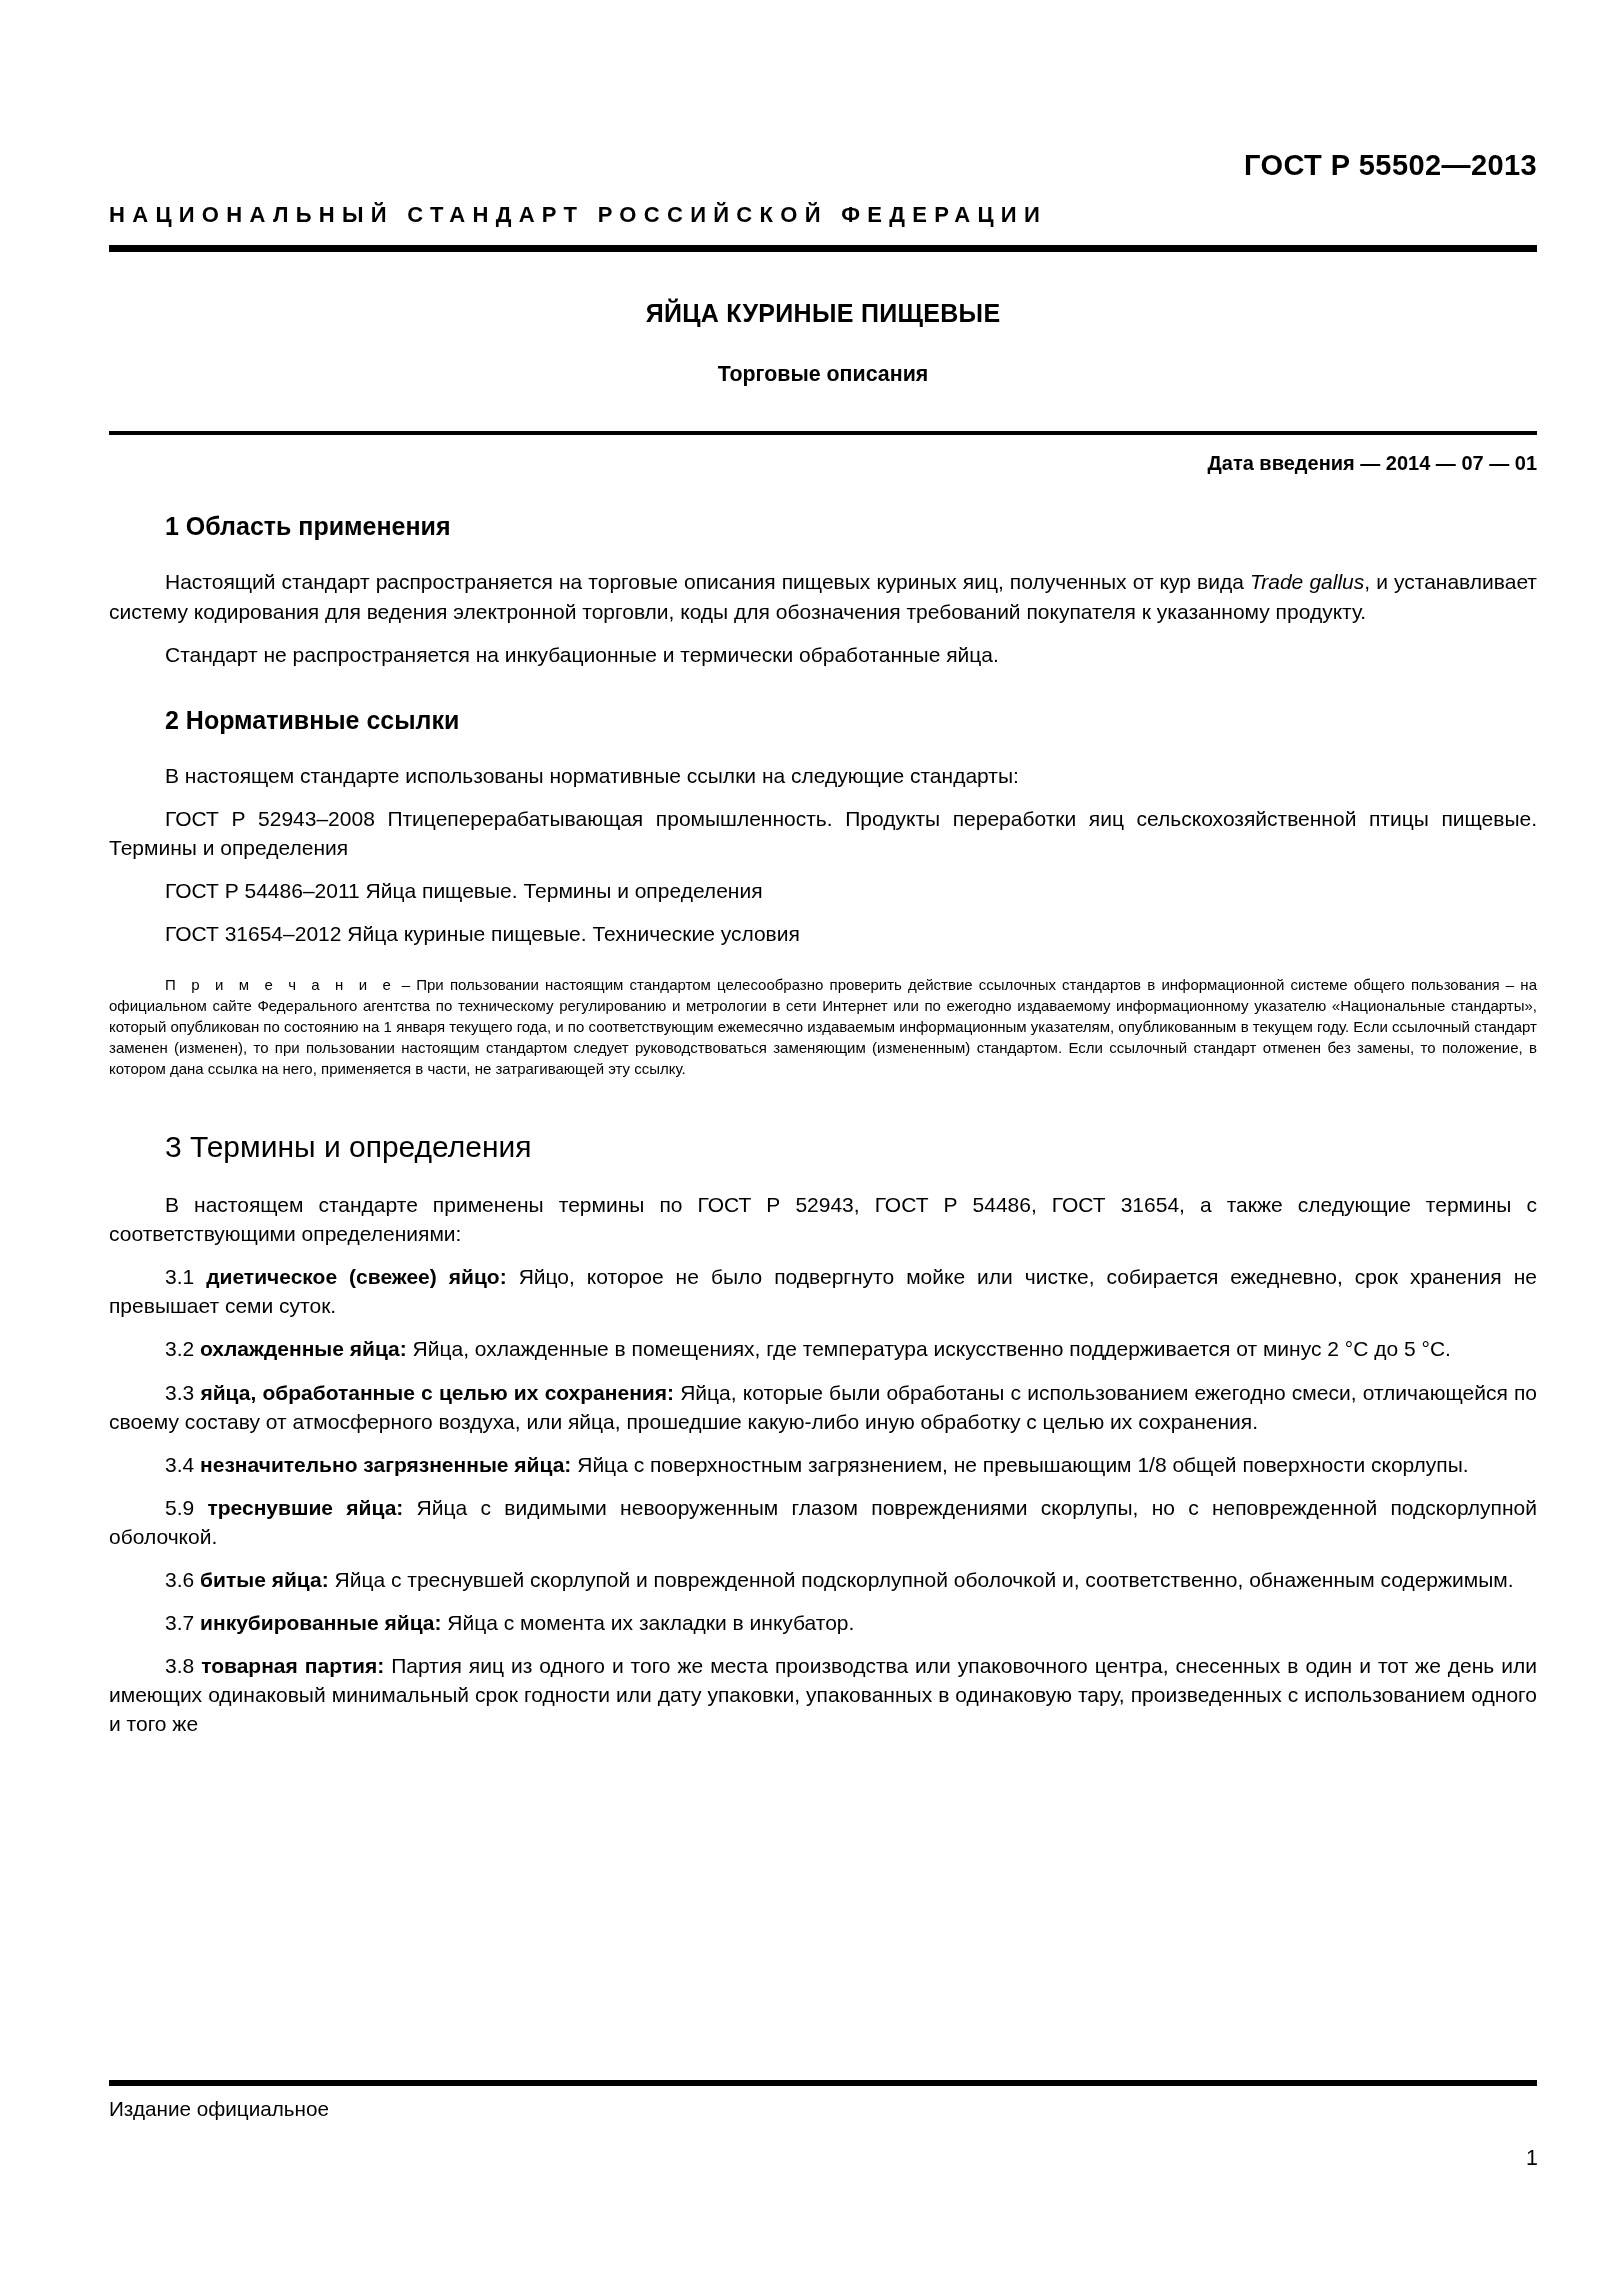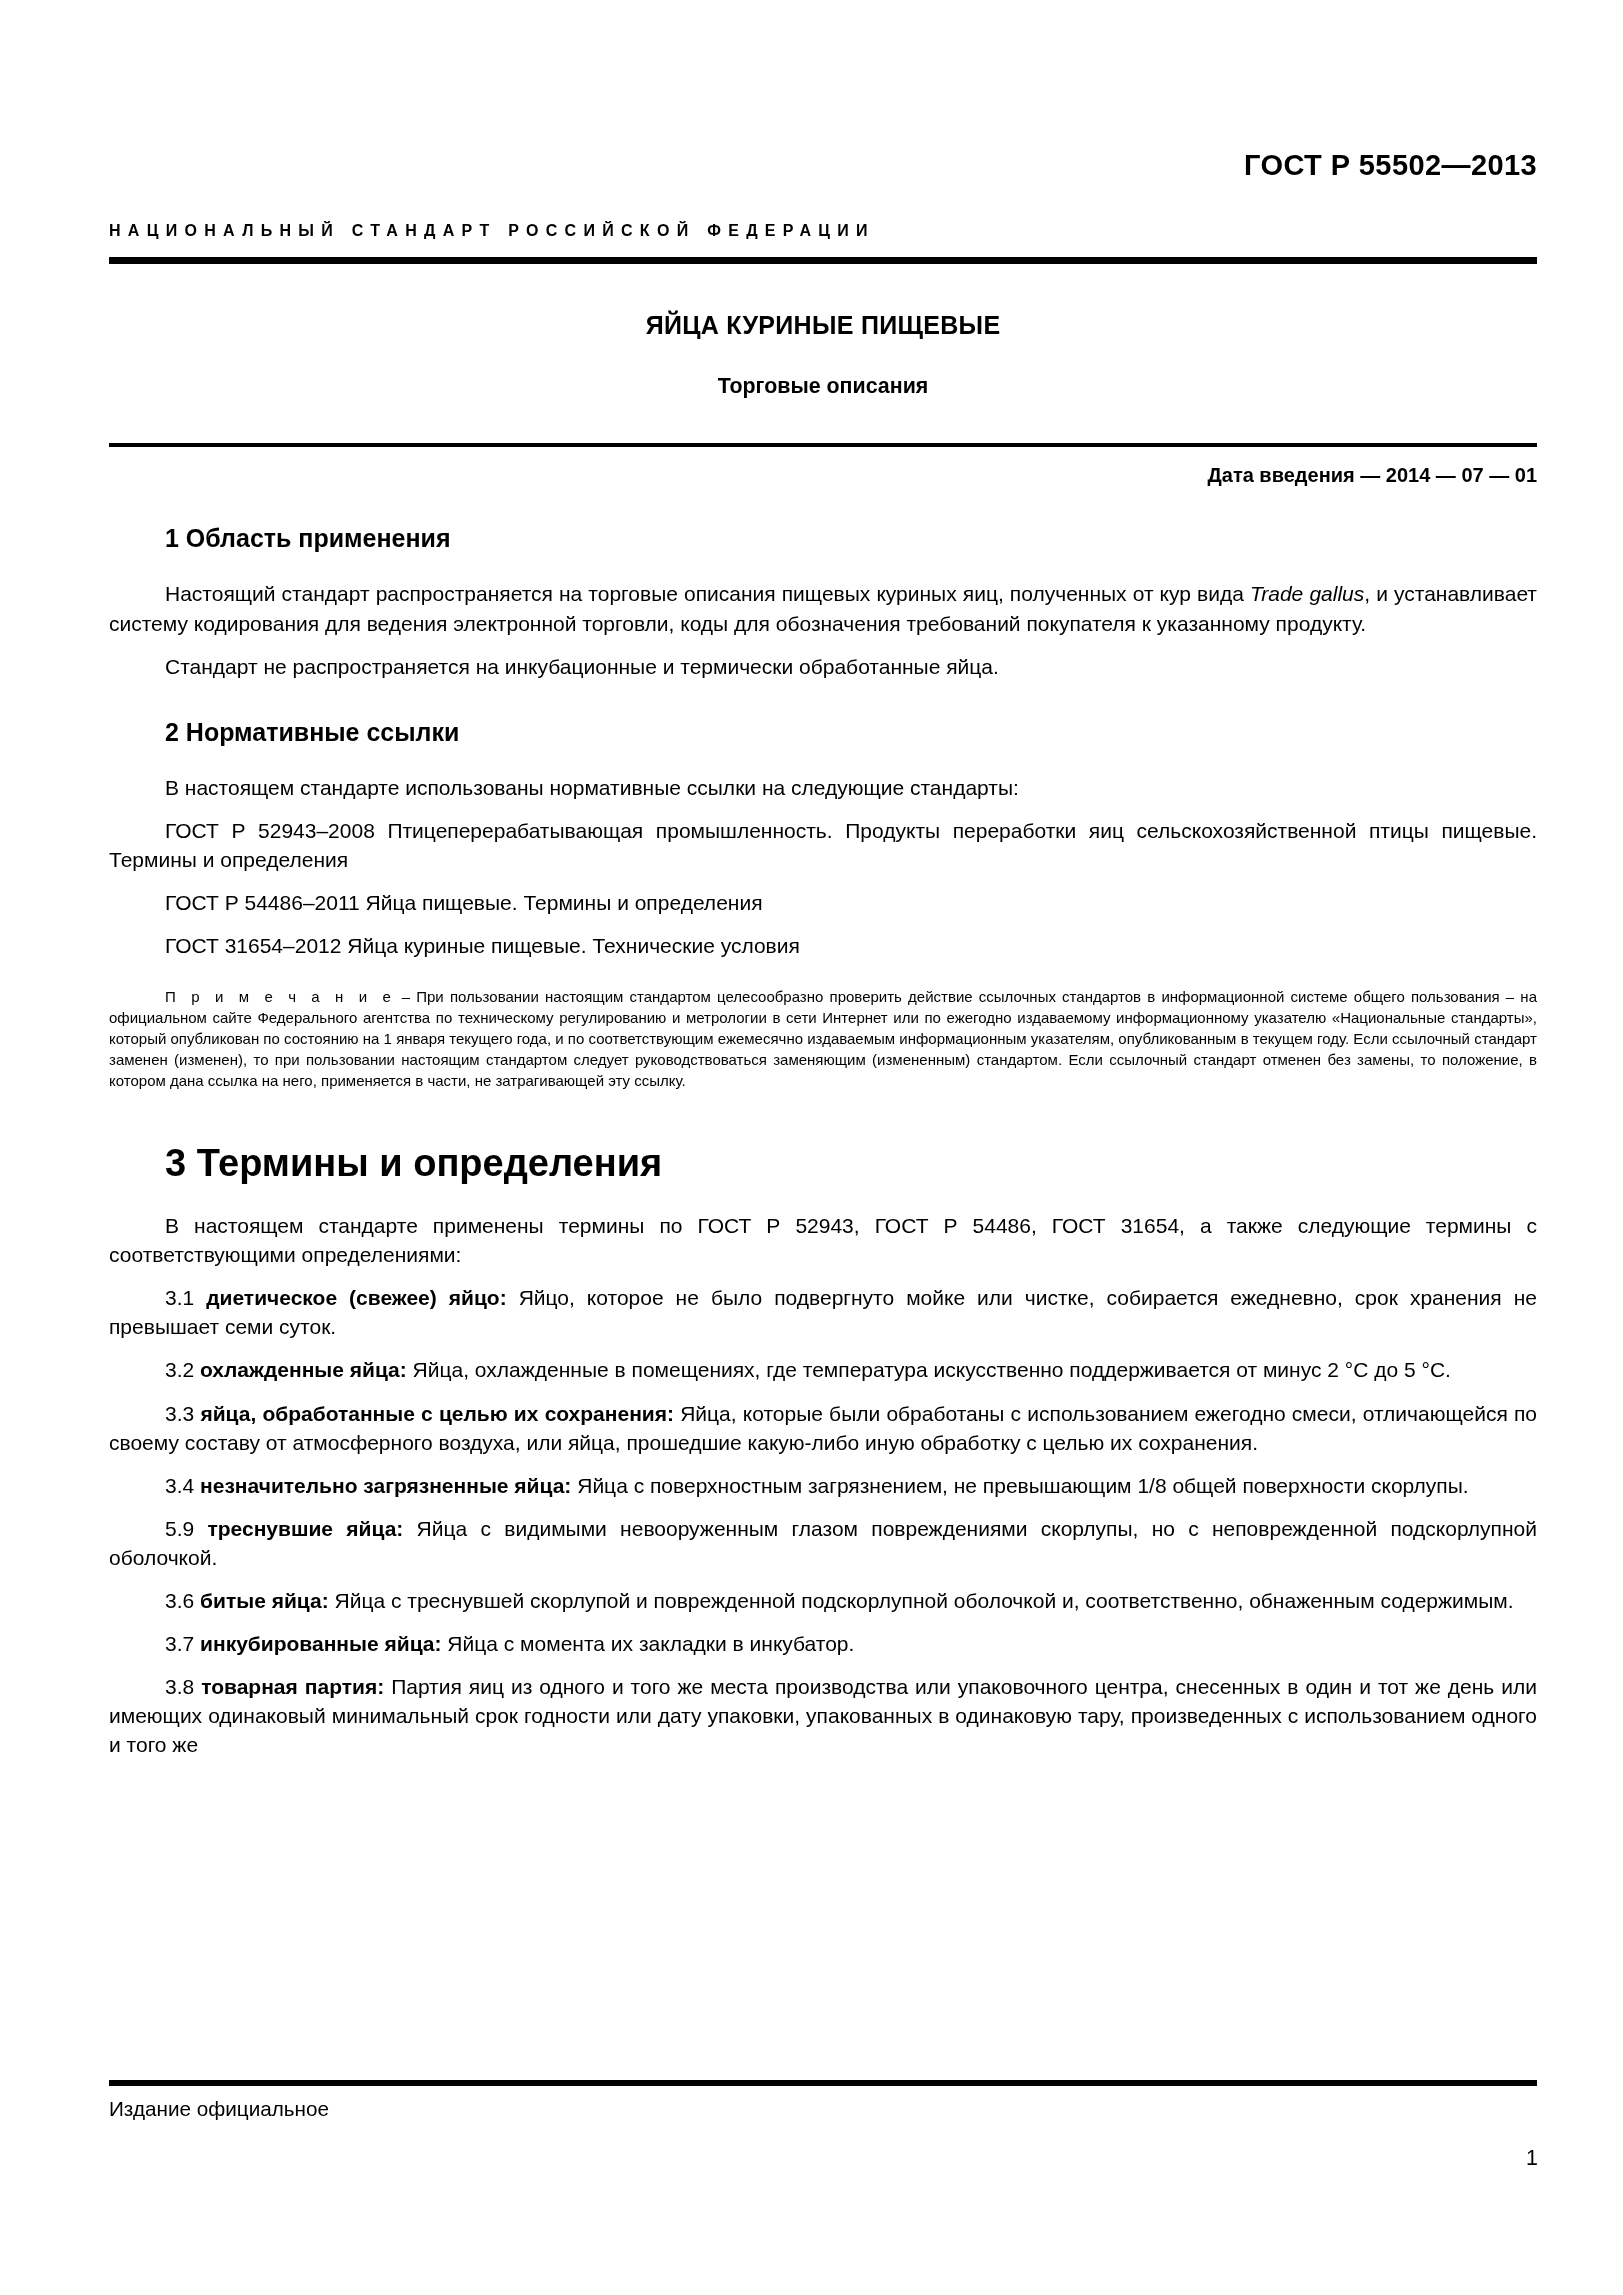--- a/index.html
+++ b/index.html
@@ -29,22 +29,22 @@
 
   
   .std-number {
     text-align: right;
     font-size: 29px;
     font-weight: bold;
     letter-spacing: 0.4px;
     margin-top: 149px;
   }
   .nat-standard {
-    margin-top: 40px;
-    font-size: 16px;
+    margin-top: 20px;
+    font-size: 22px;
     font-weight: bold;
     letter-spacing: 7.3px;
     white-space: nowrap;
   }
   .rule-thick {
     margin-top: 17px;
     height: 6.9px;
     background: #000000;
     width: 100%;
   }
@@ -87,22 +87,22 @@
   }
 
   
   h2.sec {
     font-size: 25px;
     font-weight: bold;
     margin: 37px 0 0 0;
     padding-left: 56px;
   }
   h2.sec-big {
-    font-size: 38px;
-    font-weight: bold;
+    font-size: 30px;
+    font-weight: normal;
     margin: 51px 0 0 0;
     padding-left: 56px;
   }
   p.body {
     font-size: 21px;
     line-height: 1.385;
     margin: 0;
     text-align: justify;
     text-indent: 56px;
     text-justify: inter-word;

